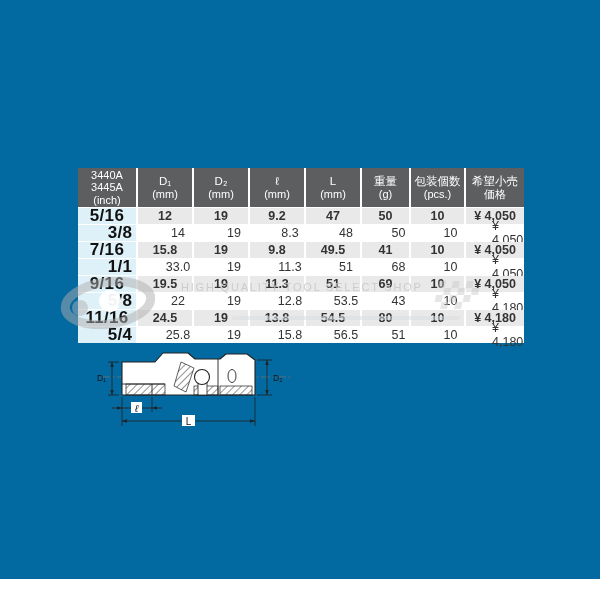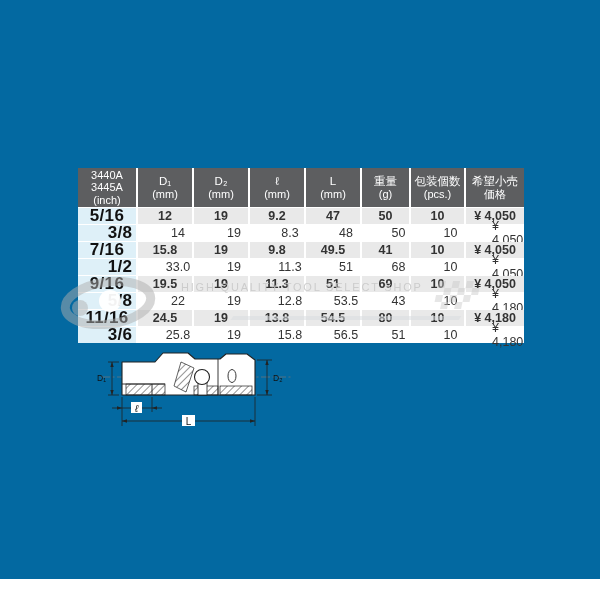--- a/index.html
+++ b/index.html
@@ -121,21 +121,21 @@
       <div class="td size">7/16</div>
       <div class="td">15.8</div>
       <div class="td">19</div>
       <div class="td">9.8</div>
       <div class="td">49.5</div>
       <div class="td">41</div>
       <div class="td">10</div>
       <div class="td">¥ 4,050</div>
     </div>
     <div class="trow r-even">
-      <div class="td size">1/2</div>
+      <div class="td size">1/1</div>
       <div class="td">33.0</div>
       <div class="td">19</div>
       <div class="td">11.3</div>
       <div class="td">51</div>
       <div class="td">68</div>
       <div class="td">10</div>
       <div class="td">¥ 4,050</div>
     </div>
     <div class="trow r-odd">
       <div class="td size">9/16</div>
@@ -161,21 +161,21 @@
       <div class="td size">11/16</div>
       <div class="td">24.5</div>
       <div class="td">19</div>
       <div class="td">13.8</div>
       <div class="td">54.5</div>
       <div class="td">80</div>
       <div class="td">10</div>
       <div class="td">¥ 4,180</div>
     </div>
     <div class="trow r-even">
-      <div class="td size">3/6</div>
+      <div class="td size">5/4</div>
       <div class="td">25.8</div>
       <div class="td">19</div>
       <div class="td">15.8</div>
       <div class="td">56.5</div>
       <div class="td">51</div>
       <div class="td">10</div>
       <div class="td">¥ 4,180</div>
     </div>
   </div>
 

